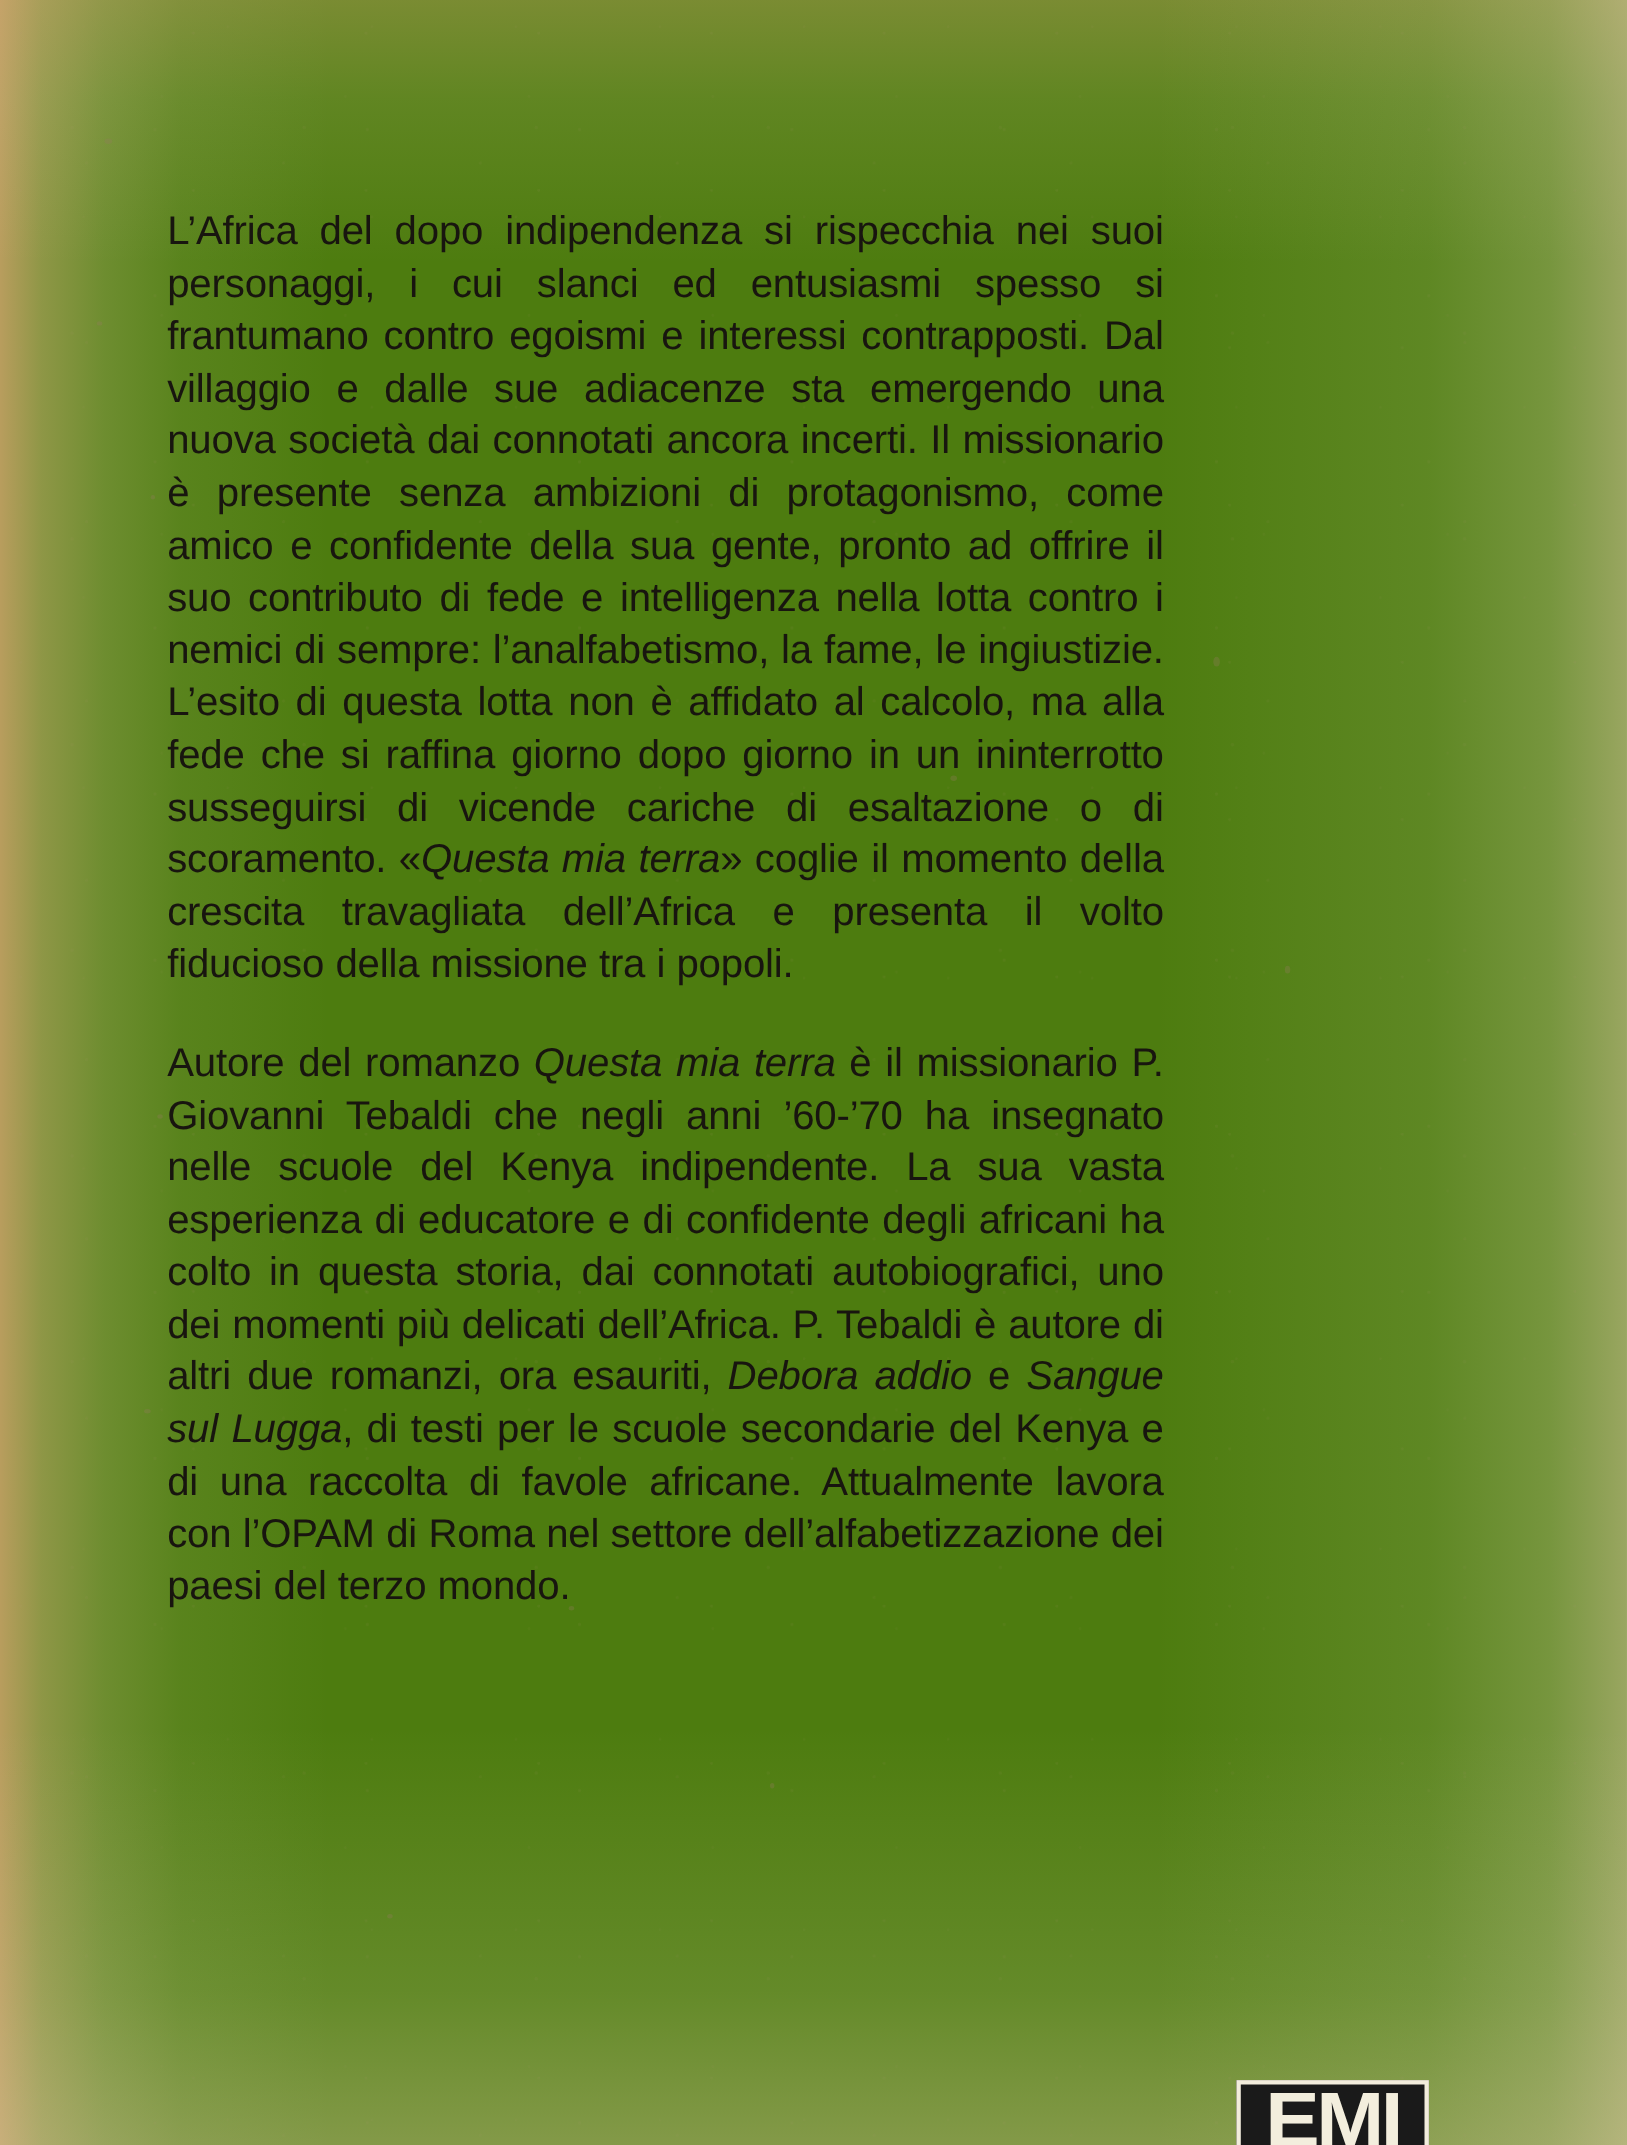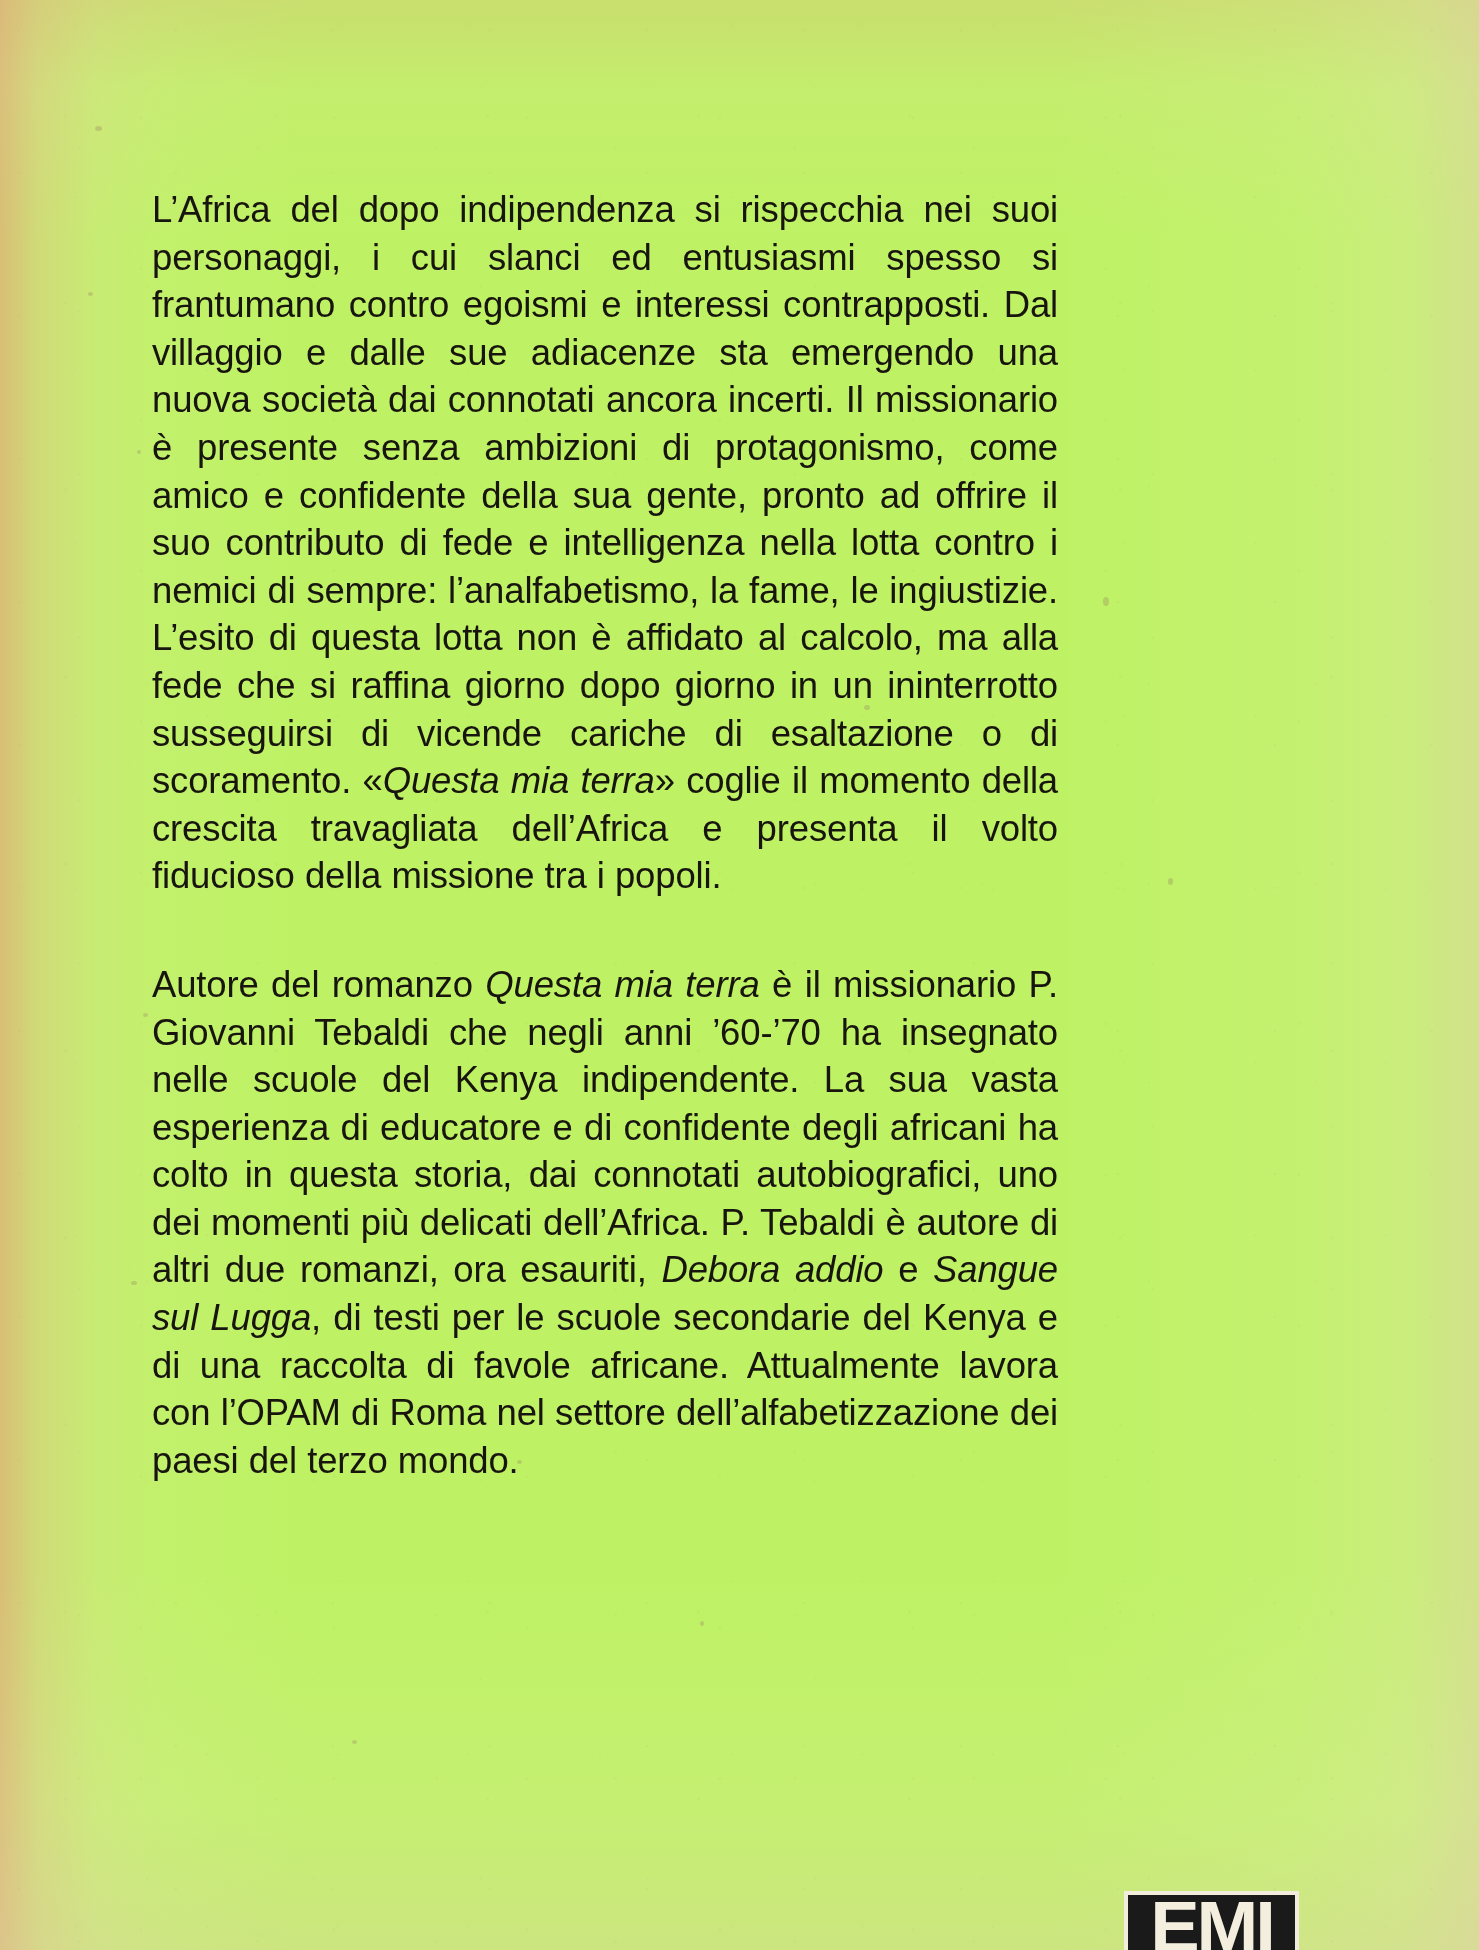--- a/index.html
+++ b/index.html
@@ -6,21 +6,21 @@
     margin: 0;
     padding: 0;
     background: #ffffff;
   }
 
   #page {
     position: relative;
     width: 1479px;
     height: 1950px;
     overflow: hidden;
-    background-color: #bef264;
+    background-color: #4d7c0f;
     font-family: "Liberation Sans", sans-serif;
   }
 
   
   #paper-tint-left {
     position: absolute;
     left: 0; top: 0;
     width: 300px; height: 100%;
     background: linear-gradient(to right,
         rgba(226,170,124,0.72) 0px,
@@ -96,21 +96,21 @@
     font-size: 36.5px;
     line-height: 47.6px;
     text-align: justify;
     text-justify: inter-word;
     letter-spacing: -0.15px;
     word-spacing: 0.2px;
     font-stretch: condensed;
     -webkit-font-smoothing: antialiased;
   }
   p.body-copy + p.body-copy {
-    margin-top: 61px;
+    margin-top: 42px;
   }
   p.body-copy i {
     font-style: italic;
   }
 
   
   #emi-logo {
     position: absolute;
     left: 1124px;
     top: 1891px;

